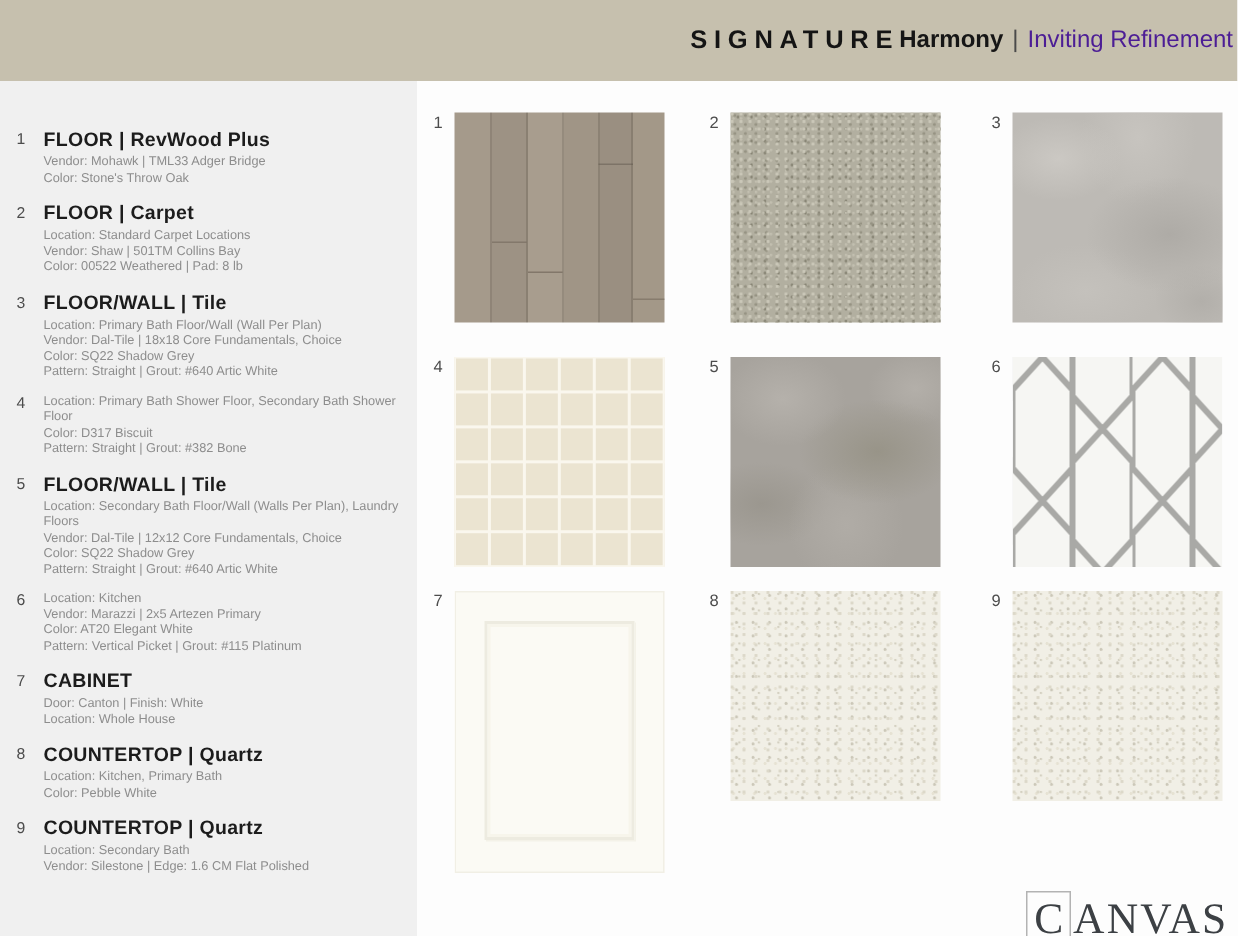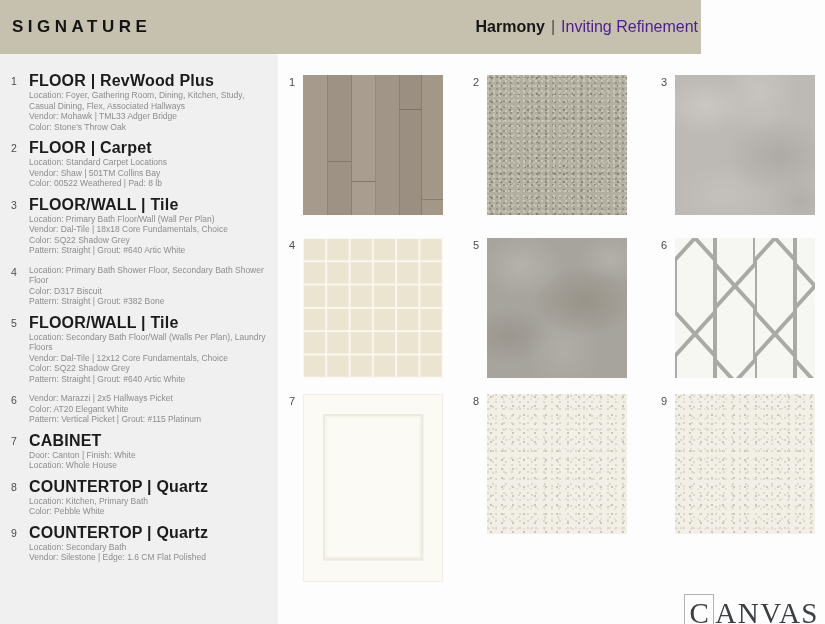--- a/index.html
+++ b/index.html
@@ -3,23 +3,23 @@
 <meta charset="utf-8">
 <style>
   html,body{margin:0;padding:0;}
   body{
     width:825px;height:624px;overflow:hidden;position:relative;
     font-family:"Liberation Sans",sans-serif;
     background:#fdfdfd;
   }
   
   .header{
-    position:absolute;left:0;top:0;width:701px;height:54px;
+    position:absolute;left:0;top:0;width:825px;height:54px;
     background:var(--header-bg,#c6c0ae);
-    display:flex;align-items:center;justify-content:space-between;
+    display:flex;align-items:center;justify-content:flex-end;
     box-sizing:border-box;padding:0 3px 0 12px;
   }
   .brand{
     font-size:17px;font-weight:bold;letter-spacing:4.5px;color:#141414;
   }
   .collection-line{display:flex;align-items:baseline;font-size:16px;color:#2b2b2b;}
   .collection-name{font-weight:bold;color:#161616;}
   .collection-sep{margin:0 6px;font-weight:300;color:#4a4a4a;}
   .collection-tagline{font-weight:400;color:#4c1d95;}
   
@@ -27,22 +27,22 @@
     position:absolute;left:0;top:54px;width:278px;height:570px;
     background:var(--sidebar-bg,#f0f0f0);
     box-sizing:border-box;padding:20px 8px 0 0;overflow:hidden;
   }
   .spec-item{position:relative;padding-left:29px;margin-bottom:9px;}
   .spec-num{
     position:absolute;left:11px;top:1px;
     font-size:10.5px;color:#4c4c4c;
   }
   .spec-title{
-    font-size:16px;line-height:13px;font-weight:600;
-    color:var(--heading-text,#1c1c1c);letter-spacing:.2px;margin-bottom:3px;
+    font-size:13px;line-height:13px;font-weight:600;
+    color:var(--heading-text,#1c1c1c);letter-spacing:.2px;margin-bottom:3px;margin-top:12px;
   }
   .spec-detail{
     font-size:8.5px;line-height:10.5px;
     color:var(--detail-text,#8d8d8d);
   }
   
   .board{
     position:absolute;left:278px;top:54px;width:547px;height:570px;
     background:var(--board-bg,#fdfdfd);
   }
@@ -155,21 +155,20 @@
     <span class="collection-sep">|</span>
     <span class="collection-tagline">Inviting Refinement</span>
   </div>
 </div>
 
 <div class="sidebar">
 
   <div class="spec-item">
     <span class="spec-num">1</span>
     <div class="spec-title">FLOOR | RevWood Plus</div>
-    <div class="spec-detail">Location: Foyer, Gathering Room, Dining, Kitchen, Study, Casual Dining, Flex, Associated Hallways</div>
     <div class="spec-detail">Vendor: Mohawk | TML33 Adger Bridge</div>
     <div class="spec-detail">Color: Stone's Throw Oak</div>
   </div>
 
   <div class="spec-item">
     <span class="spec-num">2</span>
     <div class="spec-title">FLOOR | Carpet</div>
     <div class="spec-detail">Location: Standard Carpet Locations</div>
     <div class="spec-detail">Vendor: Shaw | 501TM Collins Bay</div>
     <div class="spec-detail">Color: 00522 Weathered | Pad: 8 lb</div>
@@ -195,21 +194,22 @@
     <span class="spec-num">5</span>
     <div class="spec-title">FLOOR/WALL | Tile</div>
     <div class="spec-detail">Location: Secondary Bath Floor/Wall (Walls Per Plan), Laundry Floors</div>
     <div class="spec-detail">Vendor: Dal-Tile | 12x12 Core Fundamentals, Choice</div>
     <div class="spec-detail">Color: SQ22 Shadow Grey</div>
     <div class="spec-detail">Pattern: Straight | Grout: #640 Artic White</div>
   </div>
 
   <div class="spec-item">
     <span class="spec-num">6</span>
-    <div class="spec-detail">Vendor: Marazzi | 2x5 Hallways Picket</div>
+    <div class="spec-detail">Location: Kitchen</div>
+    <div class="spec-detail">Vendor: Marazzi | 2x5 Artezen Primary</div>
     <div class="spec-detail">Color: AT20 Elegant White</div>
     <div class="spec-detail">Pattern: Vertical Picket | Grout: #115 Platinum</div>
   </div>
 
   <div class="spec-item">
     <span class="spec-num">7</span>
     <div class="spec-title">CABINET</div>
     <div class="spec-detail">Door: Canton | Finish: White</div>
     <div class="spec-detail">Location: Whole House</div>
   </div>

